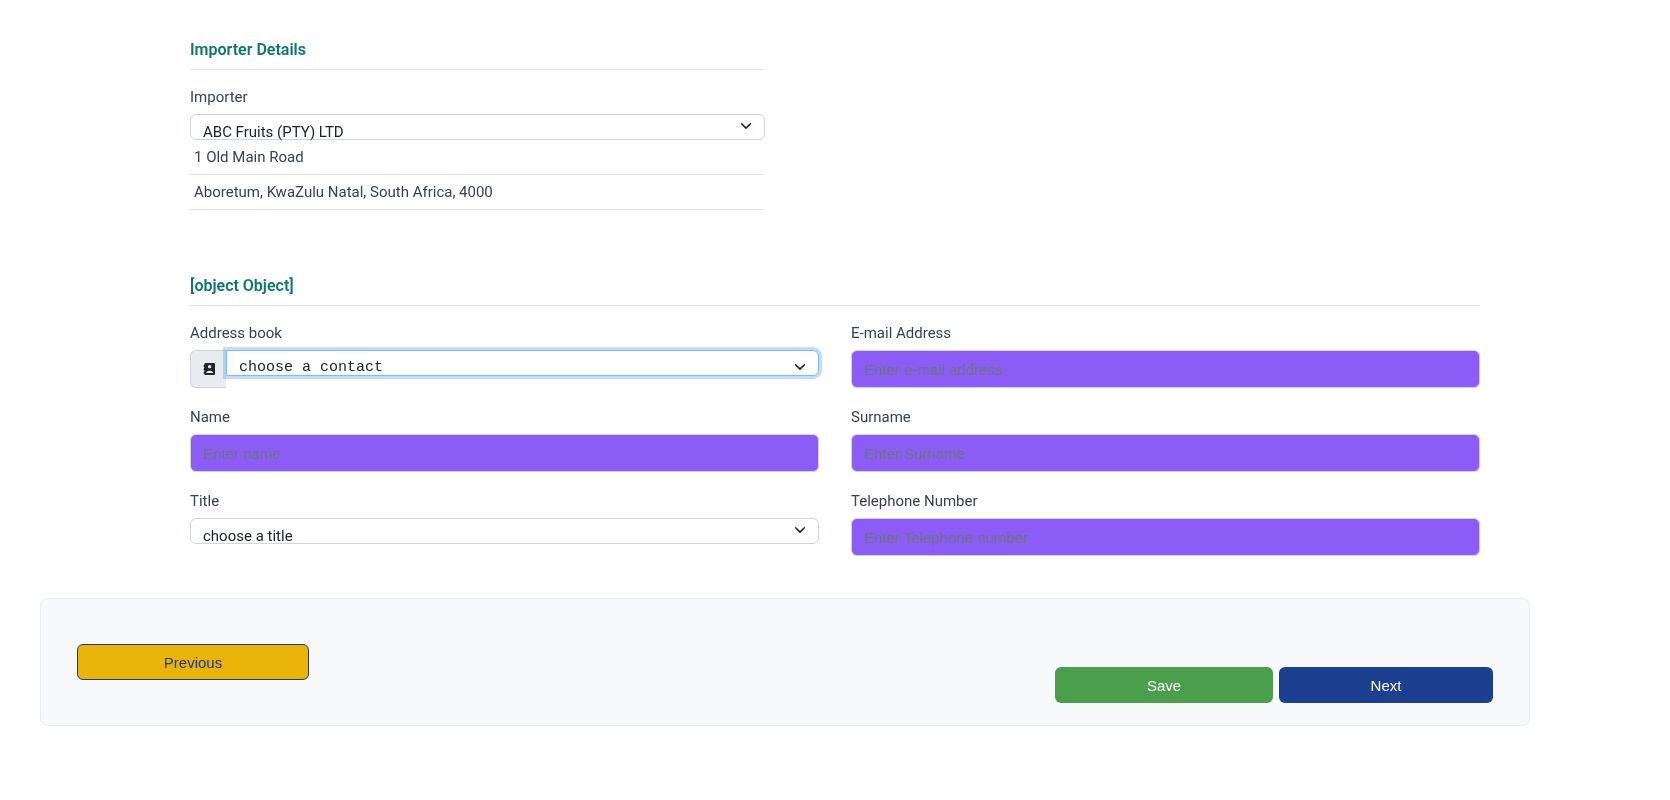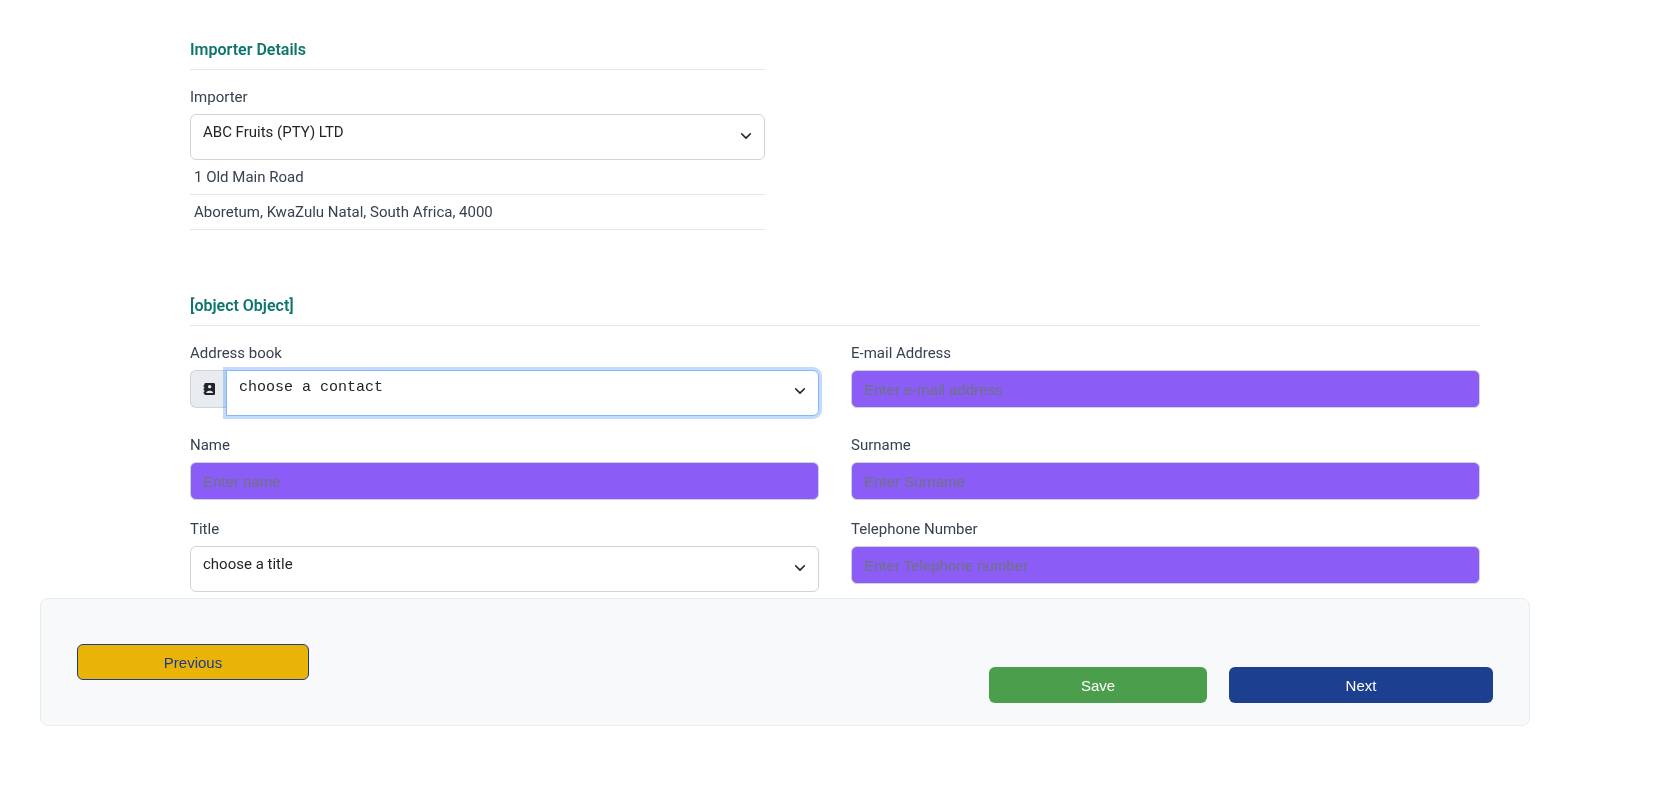--- a/index.html
+++ b/index.html
@@ -37,21 +37,21 @@
       font-size: 15px;
       color: #374151;
       margin-bottom: 8px;
     }
     .select-wrap {
       position: relative;
       width: 575px;
     }
     .select-control {
       width: 100%;
-      height: 46px;
+      height: 26px;
       padding: 8px 18px 8px 12px;
       font-size: 15px;
       color: #212529;
       background: #fff;
       border: 1px solid #ced4da;
       border-radius: 6px;
       cursor: pointer;
       text-align: left;
     }
     .select-control.focused {
@@ -147,27 +147,27 @@
       background: #eab308;
       color: #1e3a8a;
       border: 1px solid #1e3a8a;
     }
     .btn-save {
       width: 218px;
       background: #4b9e4b;
       color: #fff;
     }
     .btn-next {
-      width: 264px;
+      width: 214px;
       background: #1c3f8f;
       color: #fff;
     }
     .right-btns {
       display: flex;
-      gap: 22px;
+      gap: 6px;
       margin-top: 46px;
     }
     .section-spacer {
       height: 46px;
     }
   </style>
 </head>
 <body>
 
 <div class="content">

